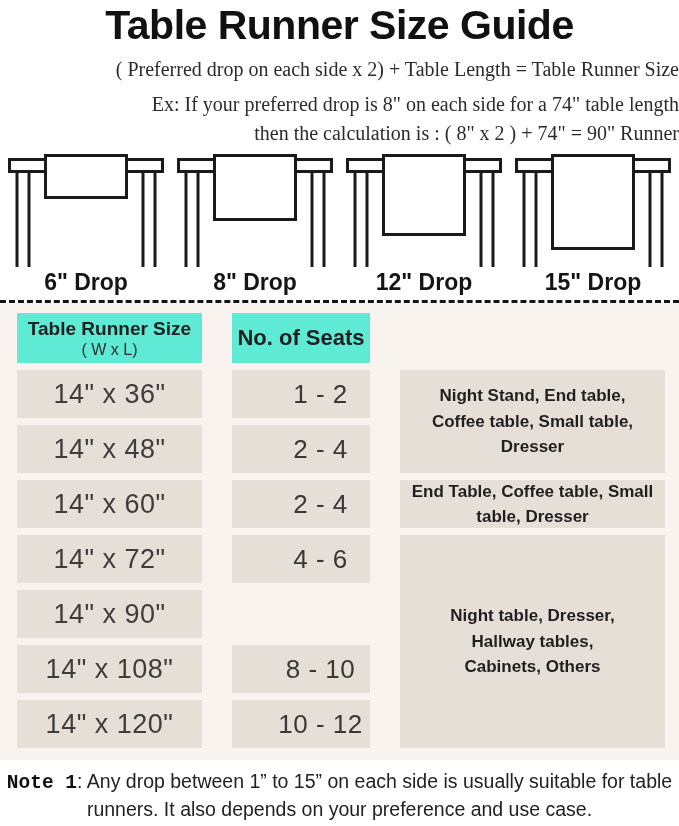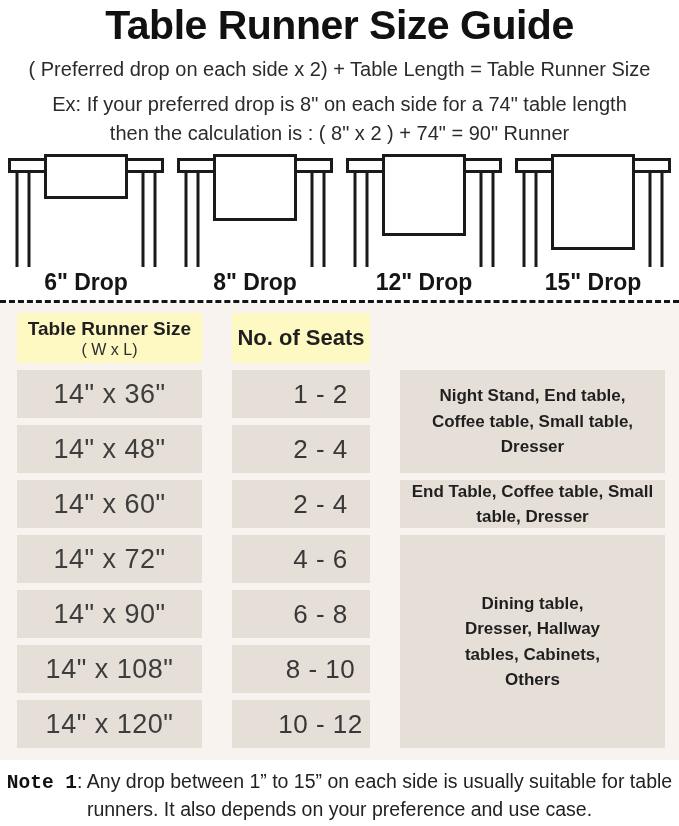--- a/index.html
+++ b/index.html
@@ -6,36 +6,36 @@
   html,body { margin:0; padding:0; }
   body {
     width:679px; height:826px; background:#ffffff;
     font-family:"Liberation Sans", sans-serif; color:#1c1c1c;
     overflow:hidden;
   }
   .title {
     margin:2px 0 9px; text-align:center;
     font-size:41px; font-weight:700; letter-spacing:-0.5px; color:#111;
   }
-  .subline { margin:0 0 6px; text-align:center; font-size:20px; color:#2b2b2b; }
+  .subline { margin:0 0 6px; text-align:right; font-size:20px; color:#2b2b2b;font-family:Liberation Serif, serif; }
   .subline.ex1 { margin-top:12px; }
   .strip { display:flex; justify-content:space-between; padding:0 6px; margin-top:8px; }
   .illu-cell { width:160px; height:114px; }
   .labels-row { display:flex; justify-content:space-between; padding:0 6px; height:31px; align-items:center; }
   .drop-label { width:160px; text-align:center; font-size:23px; font-weight:700; color:#151515; }
   .divider { border-top:3px dashed #141414; margin:2px 0 0; }
   .panel { background:#f8f3ee; padding:10px 14px 12px 17px; }
   .grid {
     display:grid;
     grid-template-columns:185px 138px 265px;
     grid-template-rows:50px repeat(7, 48px);
     column-gap:30px; row-gap:7px;
   }
   .cell { display:flex; flex-direction:column; align-items:center; justify-content:center; text-align:center; }
-  .head { background:#fef9c3; }
+  .head { background:#5eead4; }
   .bodycell { background:#e6dfd8; }
   .h1title { font-weight:700; font-size:19px; color:#1f1f1f; }
   .h1sub { font-size:16px; color:#2e2e2e; margin-top:1px; }
   .h2 { font-weight:700; font-size:22px; color:#1f1f1f; }
   .h3 { font-weight:700; font-size:20px; color:#1f1f1f; }
   .size { font-size:27px; color:#3d3d3d; letter-spacing:0.5px; }
   .seats { font-size:26px; color:#383838; letter-spacing:0.5px;padding-left:39px; }
   .types { font-weight:700; font-size:17px; line-height:1.5; color:#1f1f1f; }
   .notes { margin-top:8px; text-align:center; font-size:19.5px; color:#222; line-height:1.35; }
   .notes p { margin:0 auto; max-width:672px; }
@@ -91,33 +91,32 @@
     </div>
   <div class="cell bodycell size" style="grid-area: 2 / 1;">14" x 36"</div>
       <div class="cell bodycell seats" style="grid-area: 2 / 2;">1 - 2</div>
       <div class="cell bodycell size" style="grid-area: 3 / 1;">14" x 48"</div>
       <div class="cell bodycell seats" style="grid-area: 3 / 2;">2 - 4</div>
       <div class="cell bodycell size" style="grid-area: 4 / 1;">14" x 60"</div>
       <div class="cell bodycell seats" style="grid-area: 4 / 2;">2 - 4</div>
       <div class="cell bodycell size" style="grid-area: 5 / 1;">14" x 72"</div>
       <div class="cell bodycell seats" style="grid-area: 5 / 2;">4 - 6</div>
       <div class="cell bodycell size" style="grid-area: 6 / 1;">14" x 90"</div>
-      <div class="cell bodycell seats" style="grid-area: 6 / 2;">6 - 8</div>
       <div class="cell bodycell size" style="grid-area: 7 / 1;">14" x 108"</div>
       <div class="cell bodycell seats" style="grid-area: 7 / 2;">8 - 10</div>
       <div class="cell bodycell size" style="grid-area: 8 / 1;">14" x 120"</div>
       <div class="cell bodycell seats" style="grid-area: 8 / 2;">10 - 12</div>
       <div class="cell bodycell types" style="grid-area: 4 / 3 / span 1;">
         <span style="max-width: 250px;">End Table, Coffee table, Small table, Dresser</span>
       </div>
       <div class="cell bodycell types" style="grid-area: 2 / 3 / span 2;">
         <span style="max-width: 215px;">Night Stand, End table, Coffee table, Small table, Dresser</span>
       </div>
       <div class="cell bodycell types" style="grid-area: 5 / 3 / span 4;">
-        <span style="max-width: 165px;">Dining table, Dresser, Hallway tables, Cabinets, Others</span>
+        <span style="max-width: 165px;">Night table, Dresser, Hallway tables, Cabinets, Others</span>
       </div>
     </div>
 </div>
 
 <div class="notes">
   <p><b>Note 1</b><span>: Any drop between 1” to 15” on each side is usually suitable for table runners. It also depends on your preference and use case.</span></p>
   <p><b>Note 2</b><span>: Measure your table, and select right size before ordering.</span></p>
 </div>
 
 </body></html>

